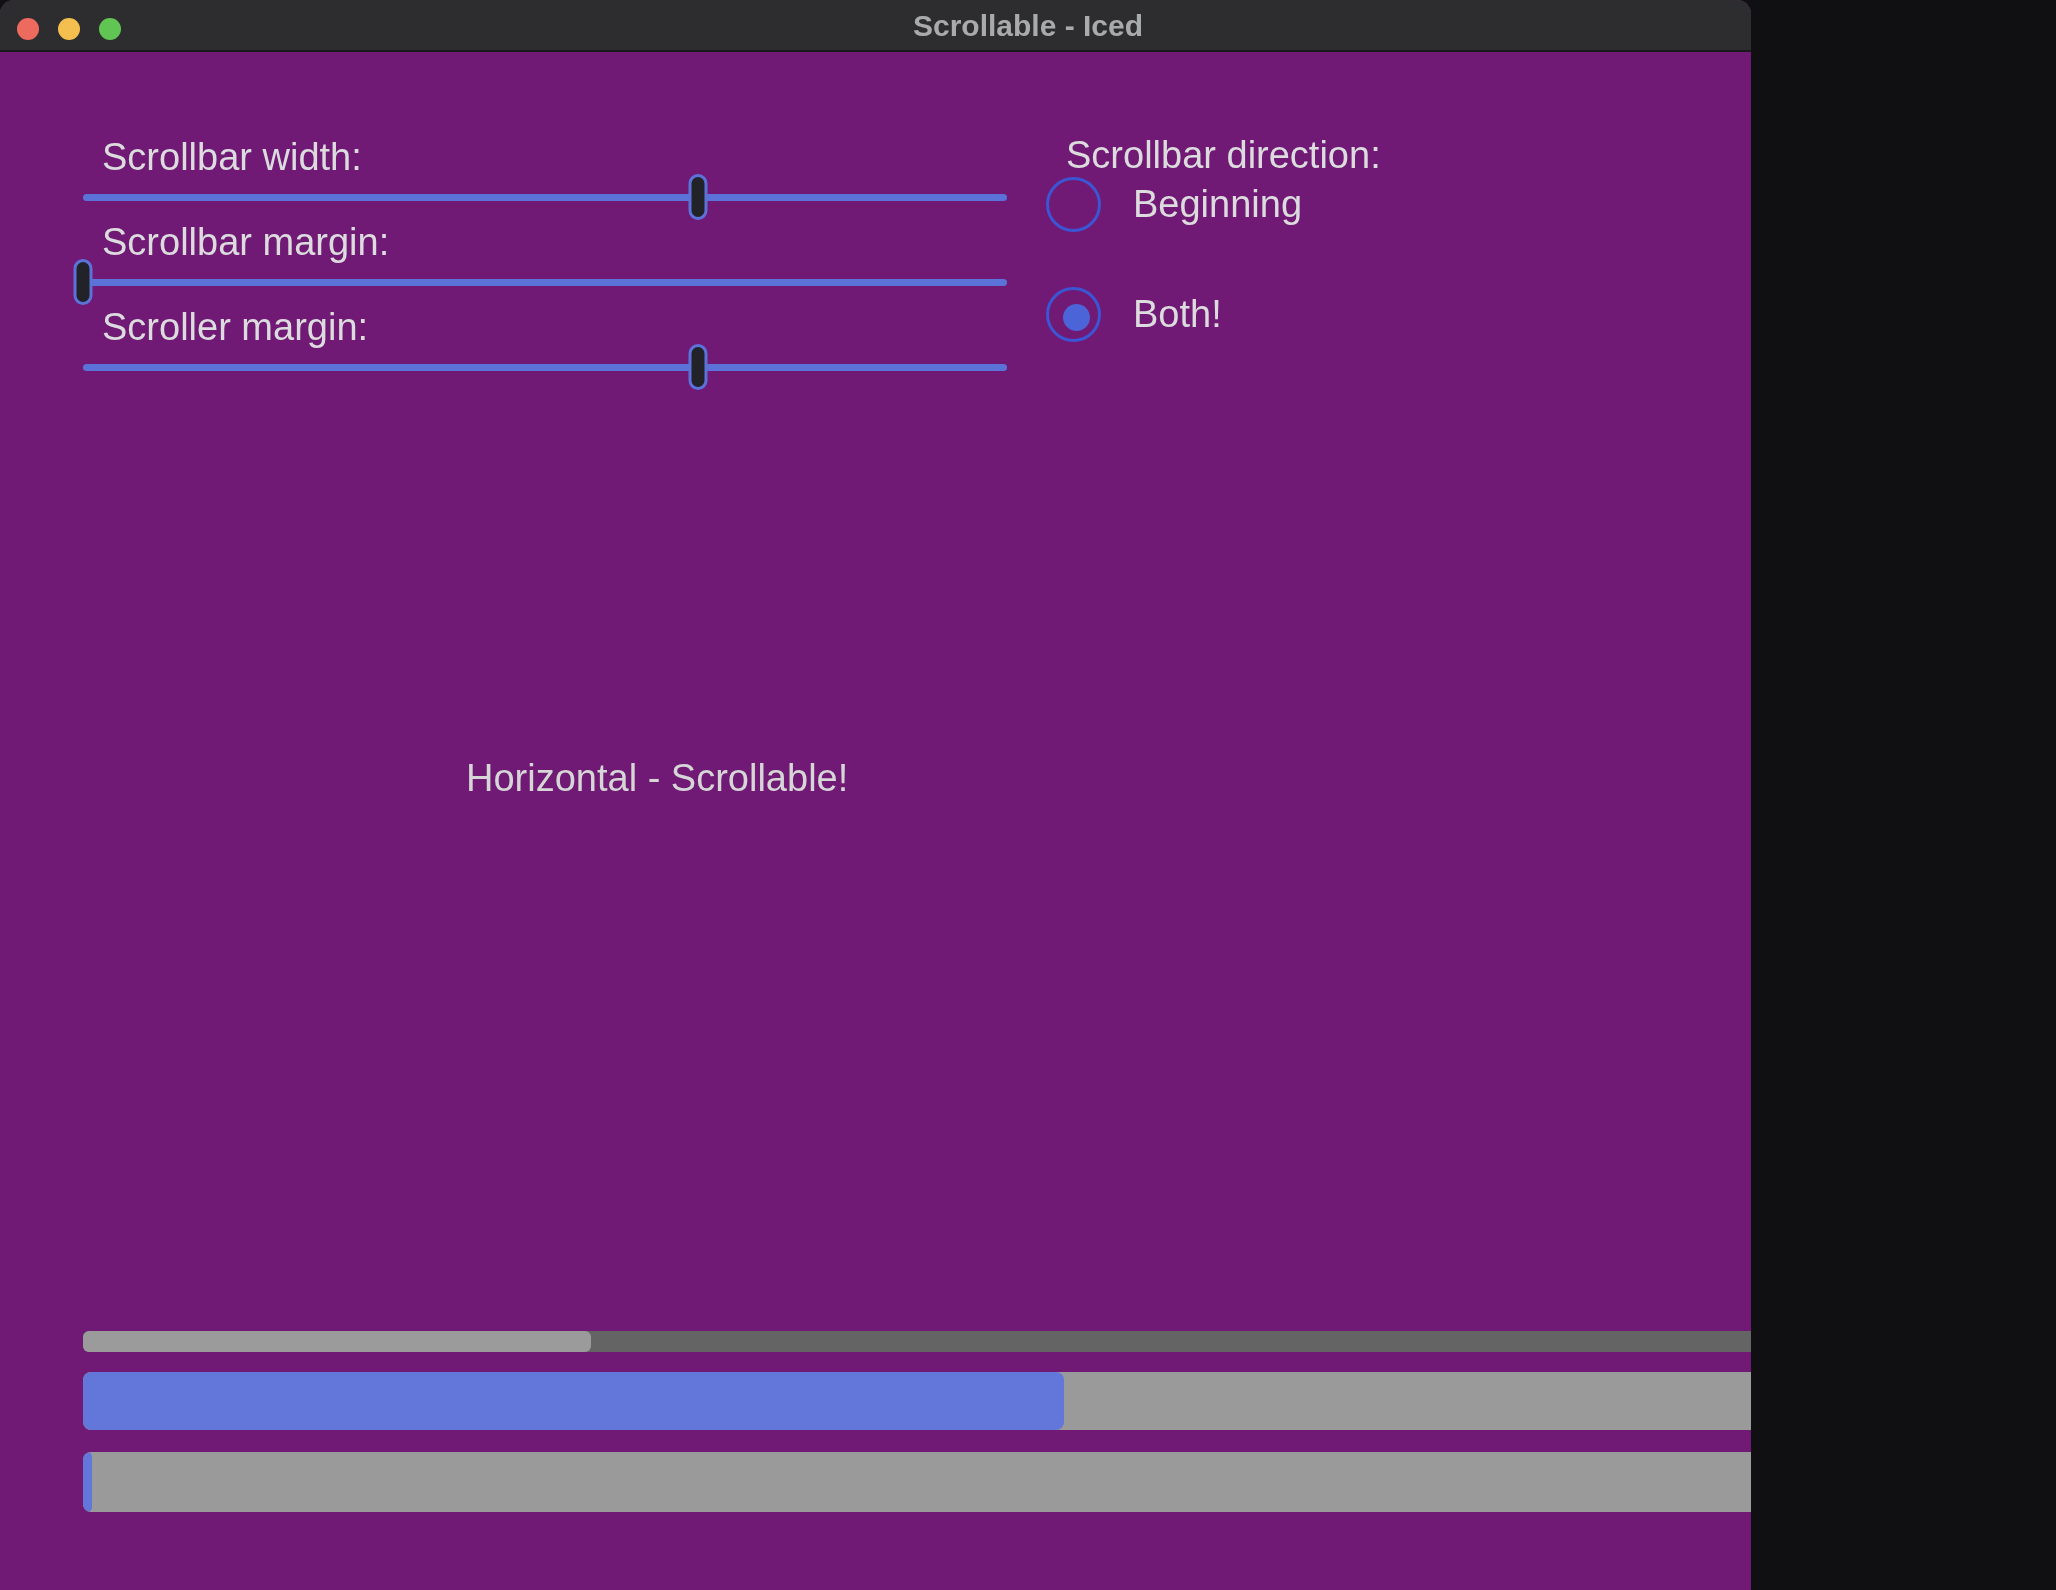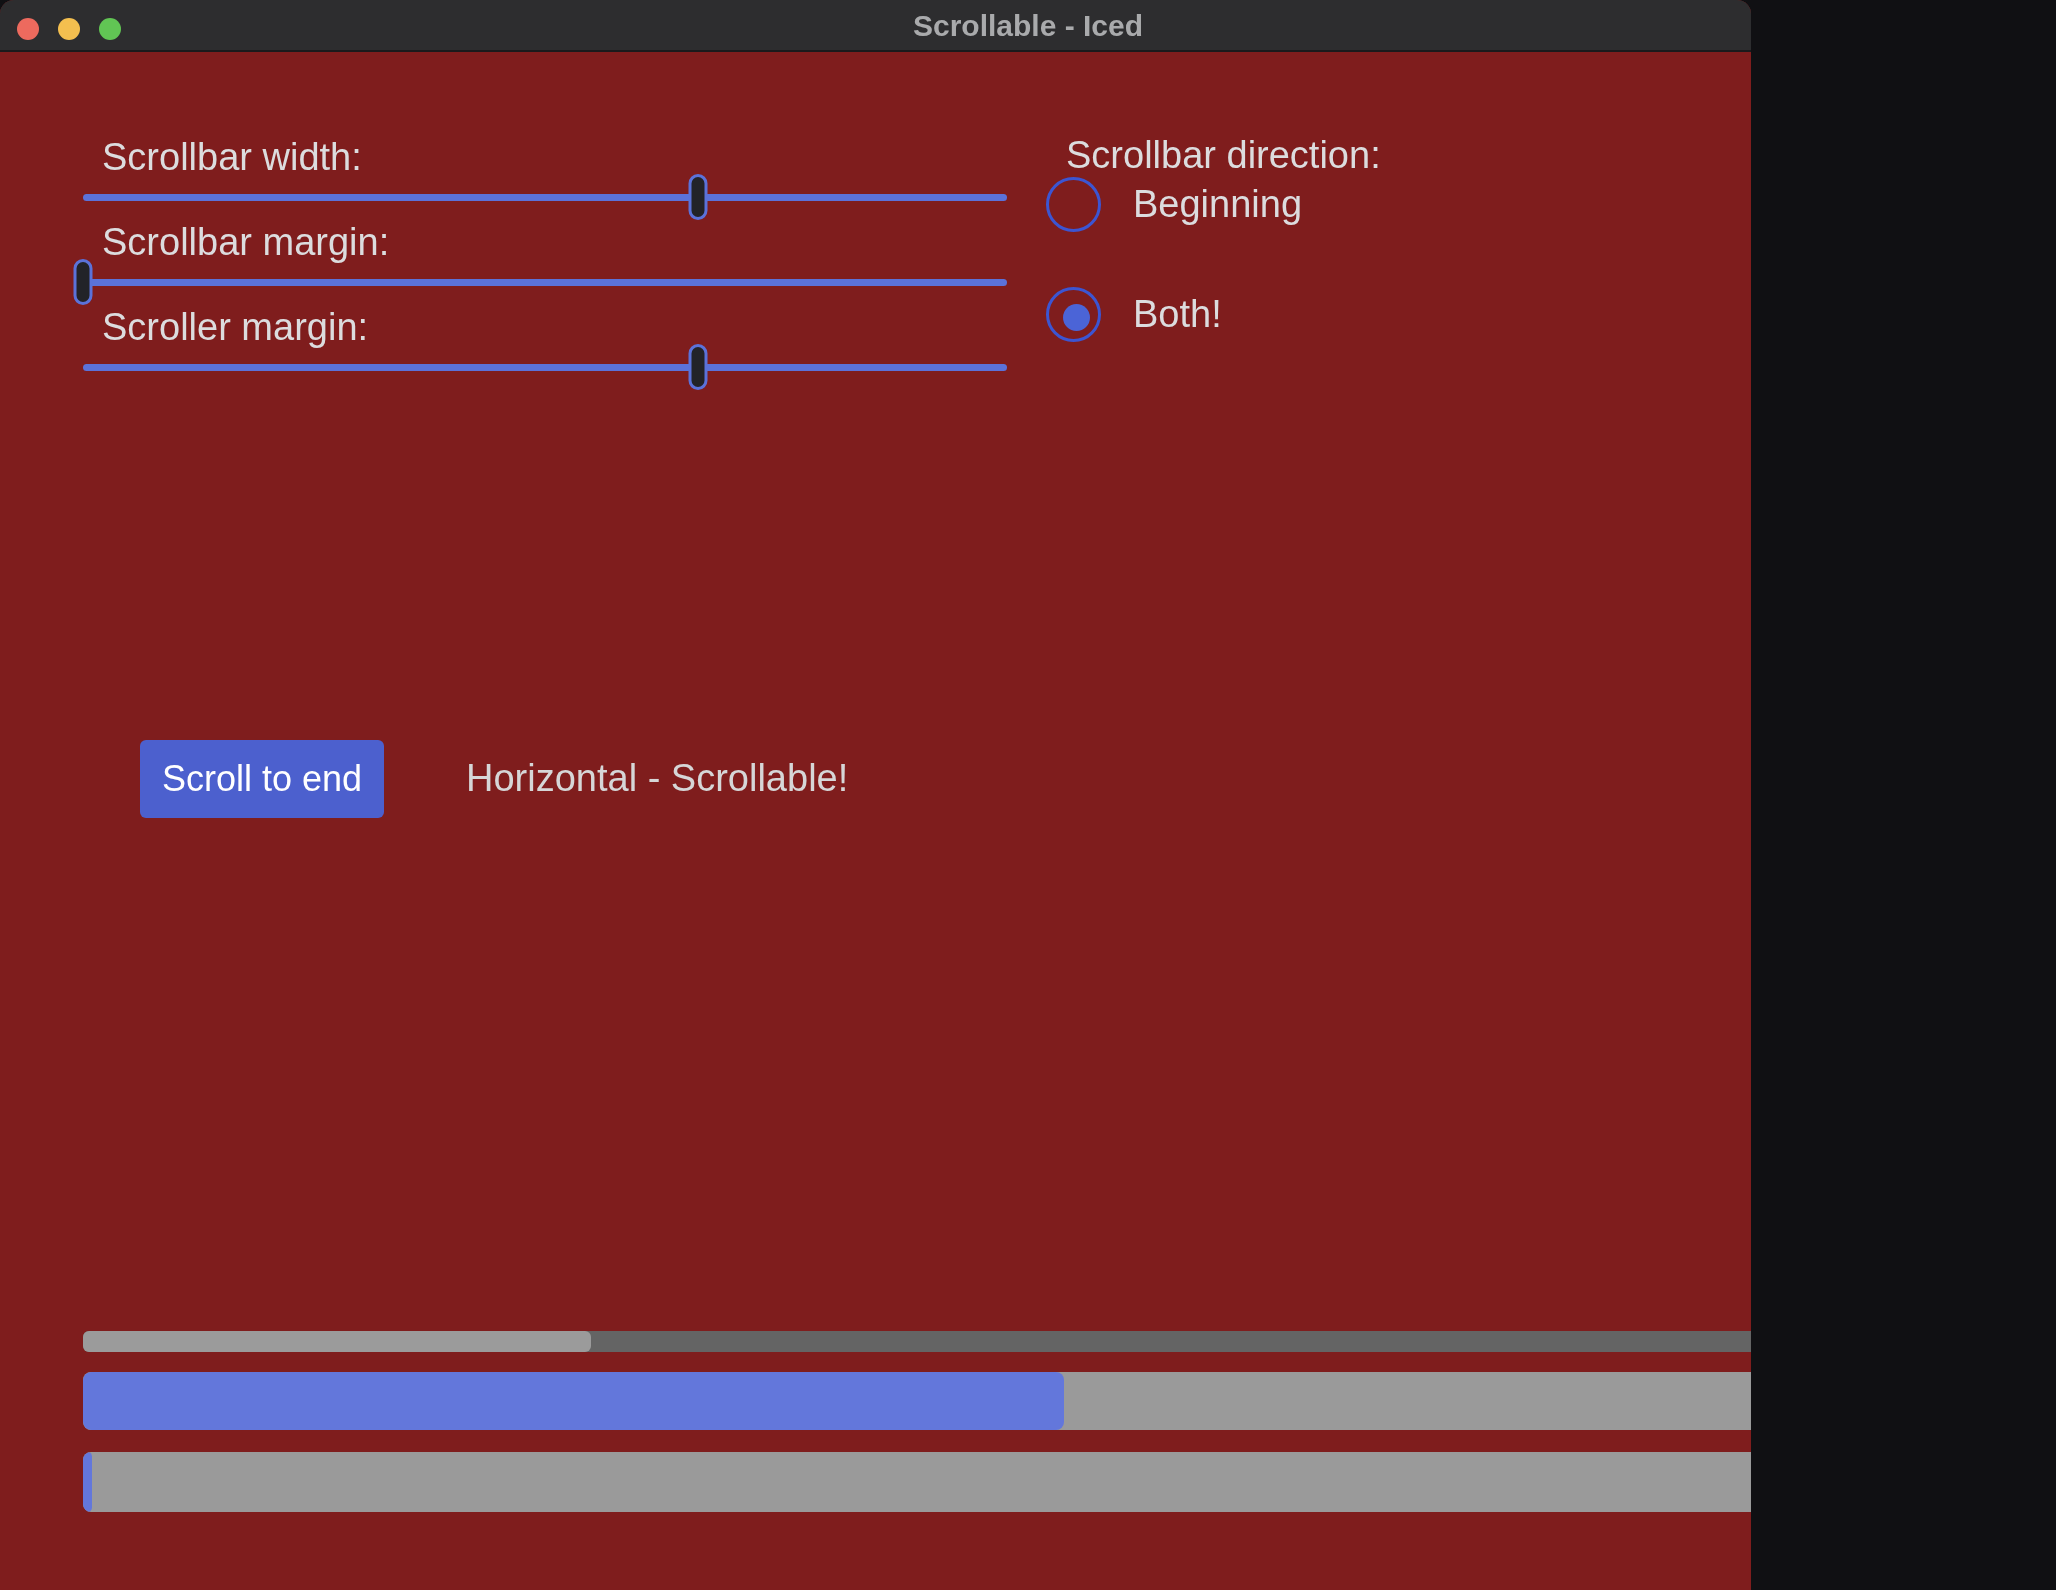--- a/index.html
+++ b/index.html
@@ -1,20 +1,20 @@
 <!DOCTYPE html>
 <html><head>
 <meta charset="utf-8">
 <style>
   * { margin:0; padding:0; box-sizing:border-box; }
   html,body { width:2056px; height:1590px; overflow:hidden; background:#101013; }
   body { font-family:"Liberation Sans", sans-serif; }
   .window {
     position:absolute; left:0; top:0; width:1751px; height:1590px;
-    background:#7f1d1d; border-radius:14px 14px 0 0; overflow:hidden;
+    background:#701a75; border-radius:14px 14px 0 0; overflow:hidden;
   }
   
   .titlebar {
     position:absolute; left:0; top:0; width:2056px; height:52px;
     background:#2d2d2f; border-bottom:2px solid #1a1a1c;
   }
   .light { position:absolute; top:18px; width:22px; height:22px; border-radius:50%; }
   .light.red    { left:17px; background:#ed6a5e; }
   .light.yellow { left:58px; background:#f4bf4f; }
   .light.green  { left:99px; background:#61c554; }
@@ -115,21 +115,20 @@
   </div>
 
 
   <div class="radio-option selected" style="top:287px;">
     <span class="radio-circle">
       <span class="radio-dot"></span>
     </span>
     <span class="radio-text">Both!</span>
   </div>
 
-  <button class="scroll-btn">Scroll to end</button>
   <div class="status-text">Horizontal - Scrollable!</div>
 
   <div class="v-rail">
     <div class="v-thumb" style="top: 42.3%; height: 16.8%;"></div>
   </div>
 
   <div class="h-rail">
     <div class="h-thumb" style="left: 0%; width: 27.2%;"></div>
   </div>
 

